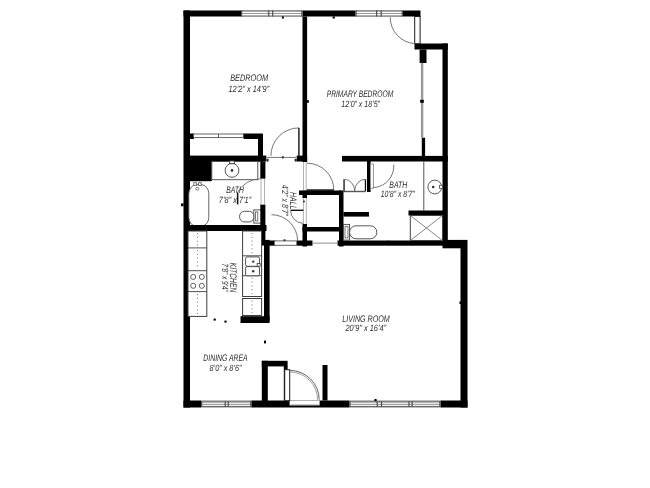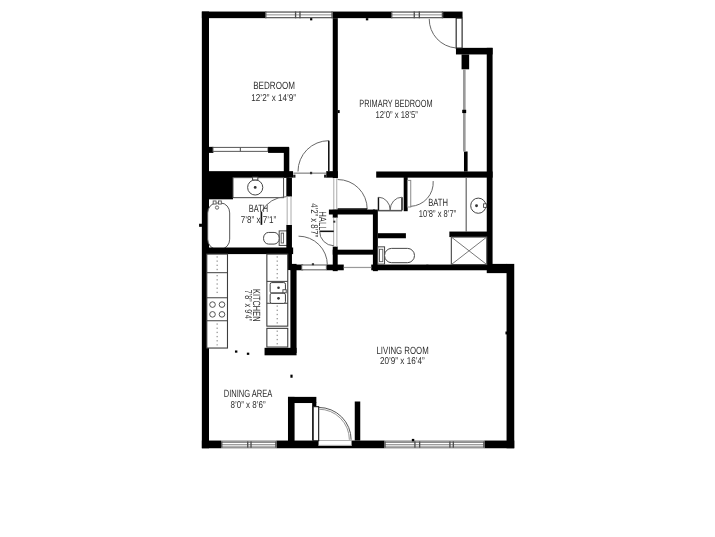--- a/index.html
+++ b/index.html
@@ -1,16 +1,16 @@
 <!DOCTYPE html>
 <html><head>
 <meta charset="utf-8">
 <style>
   html,body{margin:0;padding:0;background:#fff;}
-  .wrap{width:530px;height:488px;position:relative;background:#fff;overflow:hidden;transform:translateZ(0);will-change:transform;}
+  .wrap{width:530px;height:488px;position:relative;background:#fff;overflow:hidden;transform:translateZ(0);will-change:transform;font-style:italic;}
   text{font-family:"Liberation Sans",sans-serif;fill:#2e2e2e;-webkit-font-smoothing:antialiased;text-rendering:geometricPrecision;}
 </style>
 </head>
 <body>
 <div class="wrap">
 <svg width="650" height="488" viewBox="0 0 650 488" xmlns="http://www.w3.org/2000/svg">
 <rect x="0" y="0" width="650" height="488" fill="#ffffff"></rect>
 
 <rect x="183.5" y="10.5" width="237" height="6" fill="#000"></rect>
 

